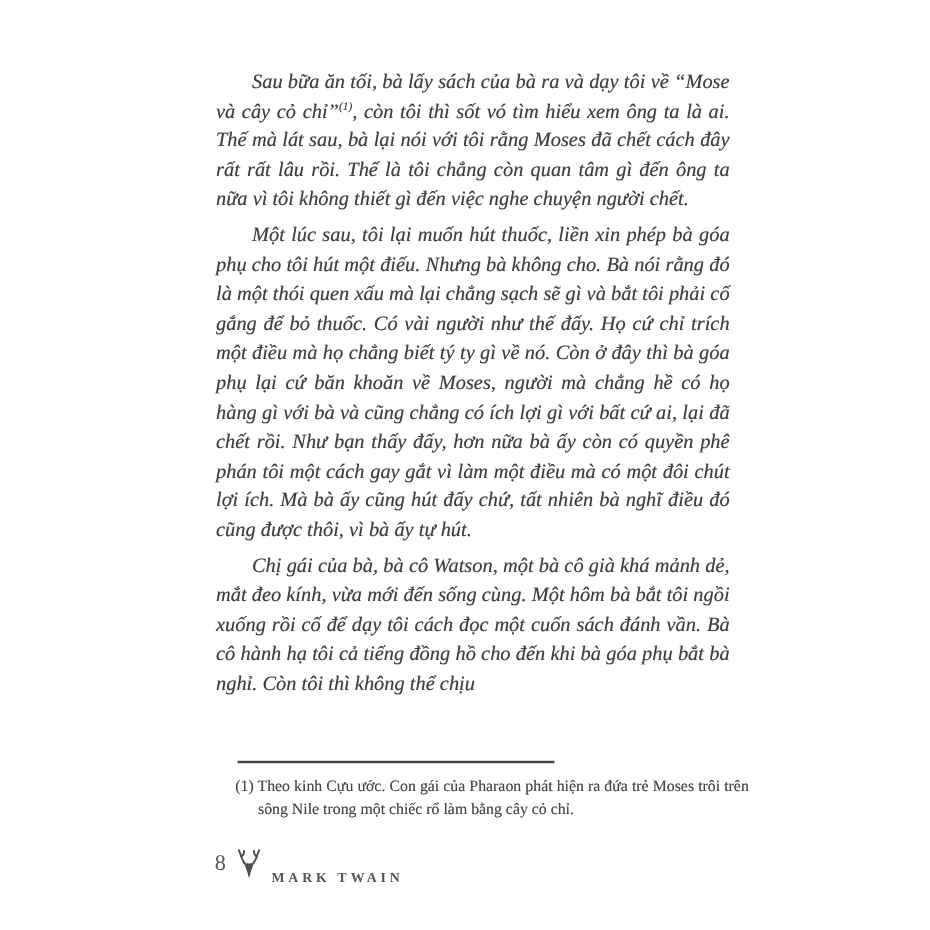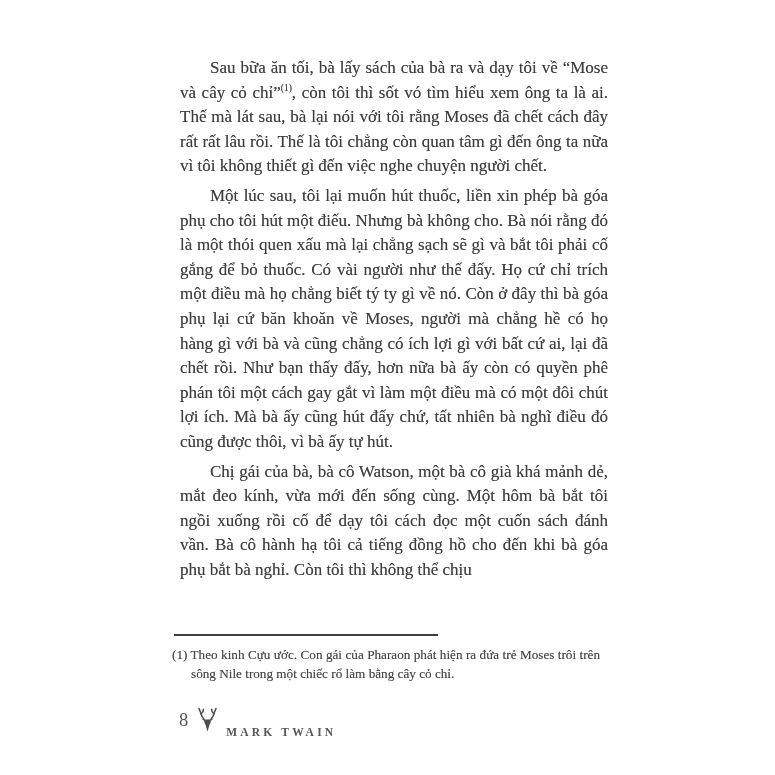--- a/index.html
+++ b/index.html
@@ -22,30 +22,31 @@
     width: 428px;
     color: #3e3e3e;
     font-size: 17px;
     line-height: 24.6px;
     text-align: justify;
     text-shadow: 0 0 0.6px rgba(62,62,62,0.55);
   }
   .para {
     margin: 0 0 5px 0;
     text-indent: 30px;
+    font-style: italic;
   }
   .fn-ref {
     font-size: 9.5px;
     line-height: 0;
     vertical-align: super;
     letter-spacing: 0;
   }
   .footnote-area {
     position: absolute;
-    left: 172px;
+    left: 196px;
     top: 634px;
     width: 428px;
   }
   .fn-divider {
     width: 264px;
     height: 0;
     border-top: 2px solid #3f3f3f;
     margin: 0 0 10px 2px;
   }
   .footnote {

